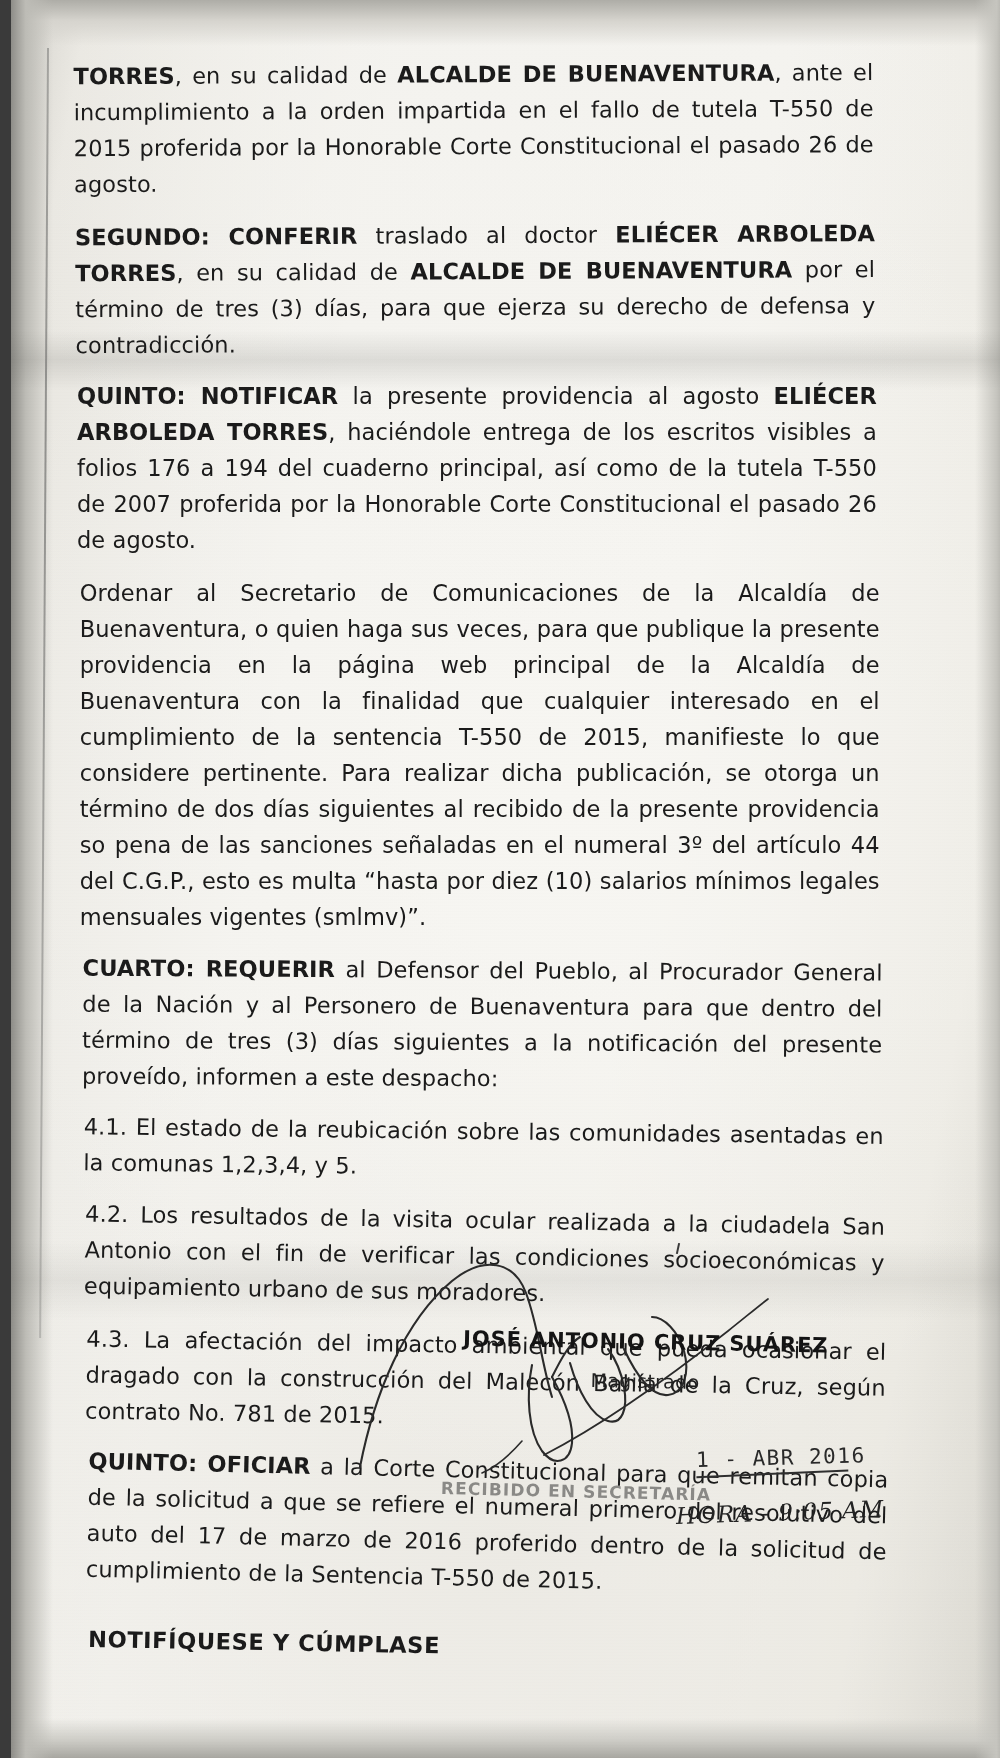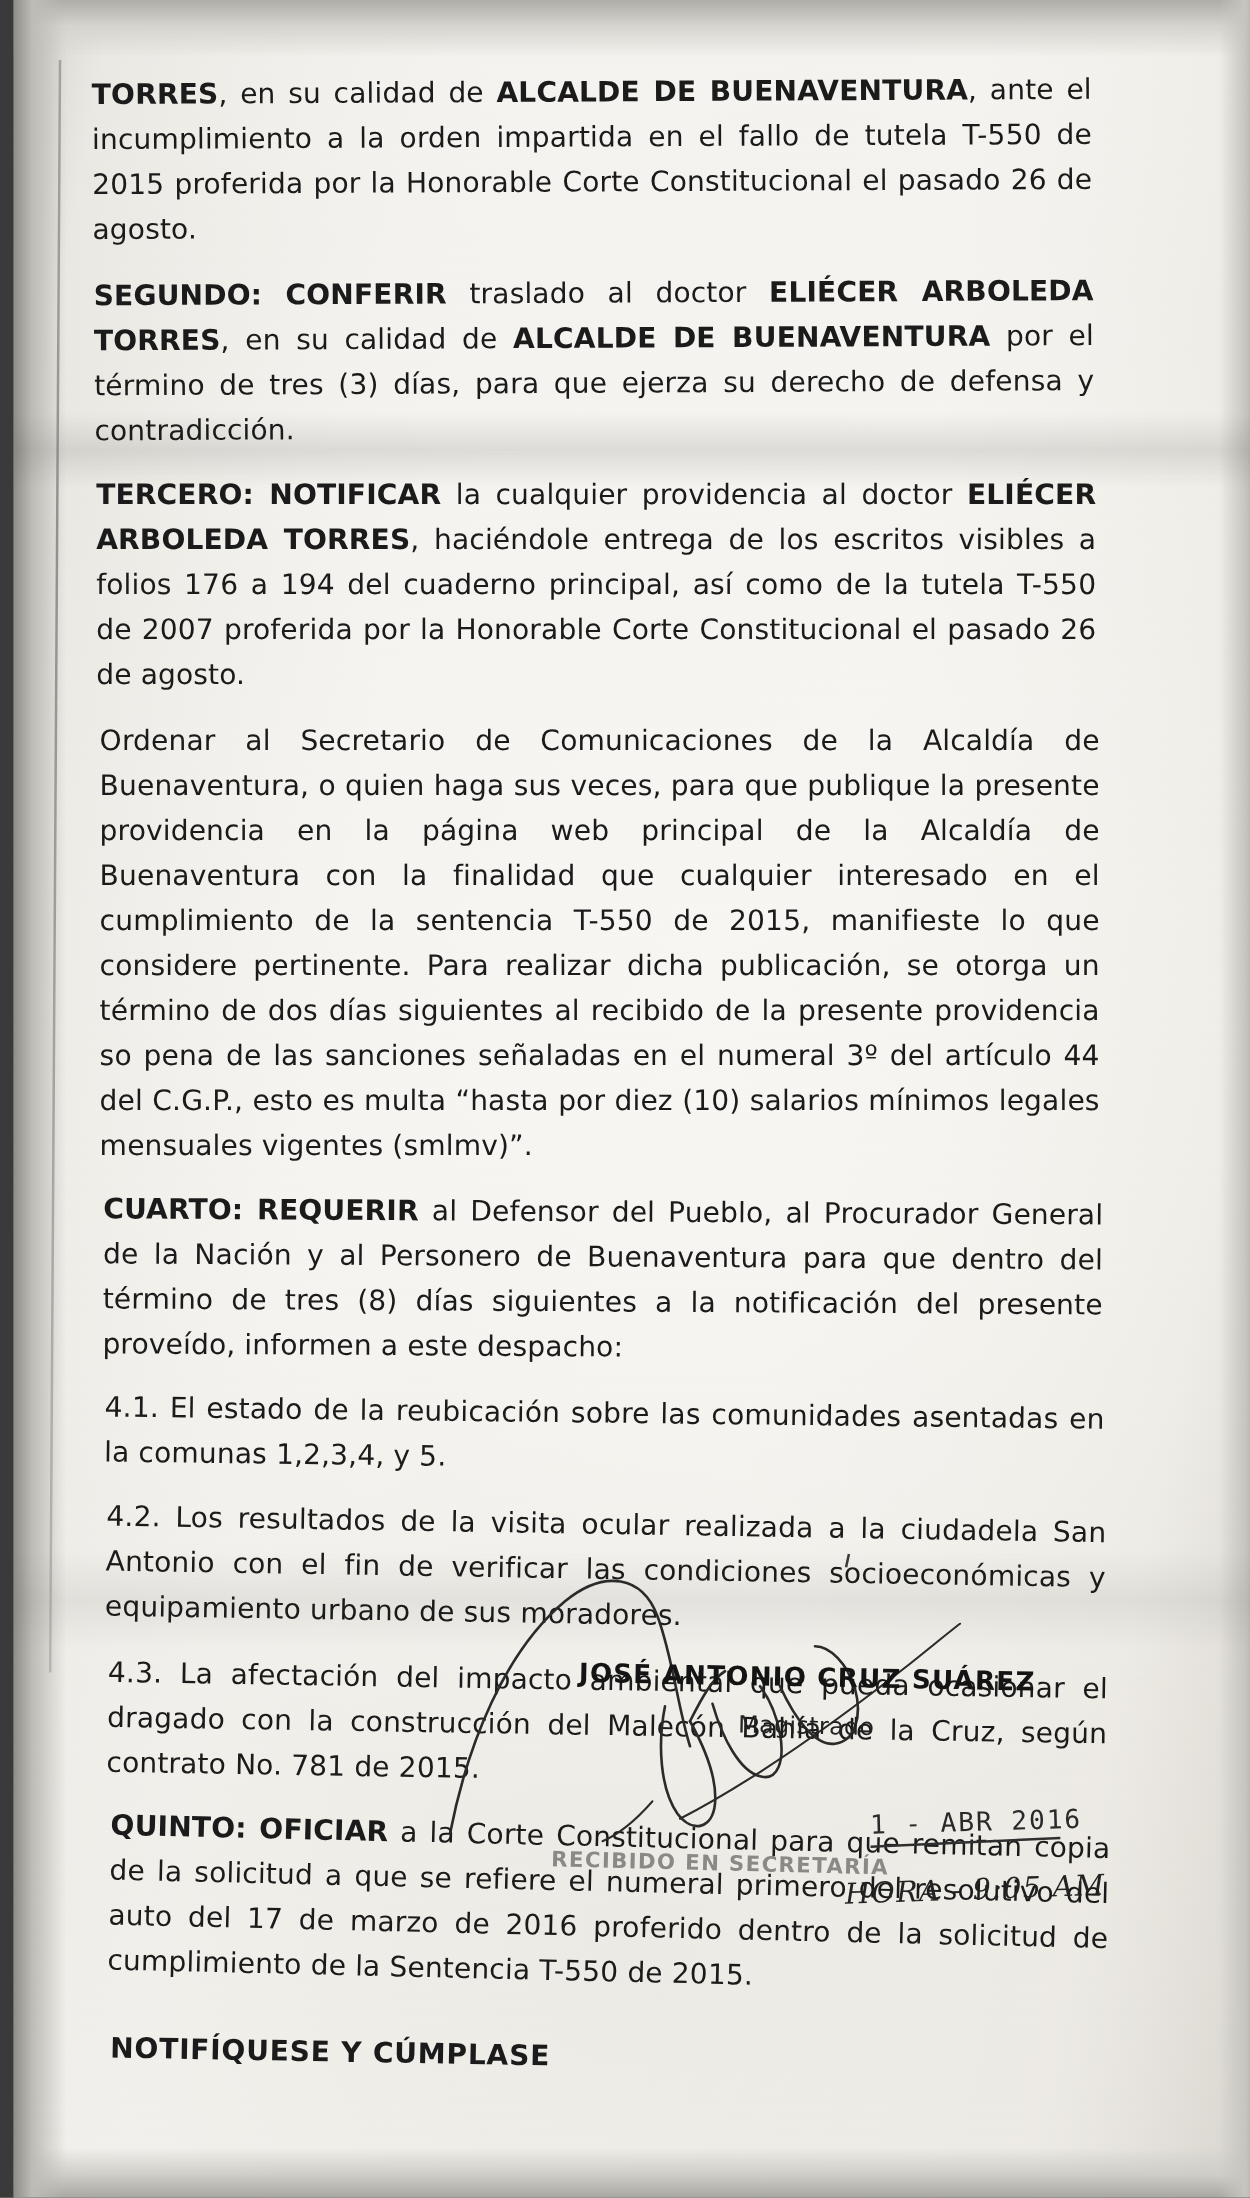--- a/index.html
+++ b/index.html
@@ -239,23 +239,23 @@
   <div class="edge-right"></div>
   <div class="bow-shadow"></div>
   <div class="bow-shadow2"></div>
   <div class="margin-rule"></div>
 
   <div id="content">
 
     <div id="paragraphs">
         <p class="para sk1"><b>TORRES</b><span>, en su calidad de </span><b>ALCALDE DE BUENAVENTURA</b><span>, ante el incumplimiento a la orden impartida en el fallo de tutela T-550 de 2015 proferida por la Honorable Corte Constitucional el pasado 26 de agosto.</span></p>
         <p class="para sk1"><b>SEGUNDO: CONFERIR</b><span> traslado al doctor </span><b>ELIÉCER ARBOLEDA TORRES</b><span>, en su calidad de </span><b>ALCALDE DE BUENAVENTURA</b><span> por el término de tres (3) días, para que ejerza su derecho de defensa y contradicción.</span></p>
-        <p class="para sk2"><b>TERCERO: NOTIFICAR</b><span> la cualquier providencia al doctor </span><b>ELIÉCER ARBOLEDA TORRES</b><span>, haciéndole entrega de los escritos visibles a folios 176 a 194 del cuaderno principal, así como de la tutela T-550 de 2007 proferida por la Honorable Corte Constitucional el pasado 26 de agosto.</span></p>
+        <p class="para sk2"><b>QUINTO: NOTIFICAR</b><span> la presente providencia al agosto </span><b>ELIÉCER ARBOLEDA TORRES</b><span>, haciéndole entrega de los escritos visibles a folios 176 a 194 del cuaderno principal, así como de la tutela T-550 de 2007 proferida por la Honorable Corte Constitucional el pasado 26 de agosto.</span></p>
         <p class="para sk2"><span>Ordenar al Secretario de Comunicaciones de la Alcaldía de Buenaventura, o quien haga sus veces, para que publique la presente providencia en la página web principal de la Alcaldía de Buenaventura con la finalidad que cualquier interesado en el cumplimiento de la sentencia T-550 de 2015, manifieste lo que considere pertinente. Para realizar dicha publicación, se otorga un término de dos días siguientes al recibido de la presente providencia so pena de las sanciones señaladas en el numeral 3º del artículo 44 del C.G.P., esto es  multa “hasta por diez (10) salarios mínimos legales mensuales vigentes (smlmv)”.</span></p>
-        <p class="para sk3"><b>CUARTO: REQUERIR</b><span> al Defensor del Pueblo, al  Procurador General de la Nación y al Personero de Buenaventura para que dentro del término de tres (8) días siguientes a la notificación del presente proveído, informen a este despacho:</span></p>
+        <p class="para sk3"><b>CUARTO: REQUERIR</b><span> al Defensor del Pueblo, al  Procurador General de la Nación y al Personero de Buenaventura para que dentro del término de tres (3) días siguientes a la notificación del presente proveído, informen a este despacho:</span></p>
         <p class="para sk4"><span>4.1. El estado de la reubicación sobre las comunidades asentadas en la comunas 1,2,3,4, y 5.</span></p>
         <p class="para sk5"><span>4.2. Los resultados de la visita ocular realizada  a la ciudadela San Antonio con el fin de verificar las condiciones socioeconómicas y equipamiento urbano de sus moradores.</span></p>
         <p class="para sk5"><span>4.3. La afectación del impacto ambiental que pueda ocasionar el dragado con la construcción del Malecón Bahía de la Cruz, según contrato No. 781 de 2015.</span></p>
         <p class="para sk6"><b>QUINTO: OFICIAR</b><span> a la Corte Constitucional para que remitan copia de la solicitud a que se refiere el numeral primero del resolutivo del auto del 17 de marzo de 2016 proferido dentro de la solicitud de cumplimiento de la Sentencia T-550 de 2015.</span></p>
       </div>
 
     <div class="closing">NOTIFÍQUESE Y CÚMPLASE</div>
   </div>
 
   <svg id="signature-ink" viewBox="0 0 460 230" xmlns="http://www.w3.org/2000/svg" aria-hidden="true">

